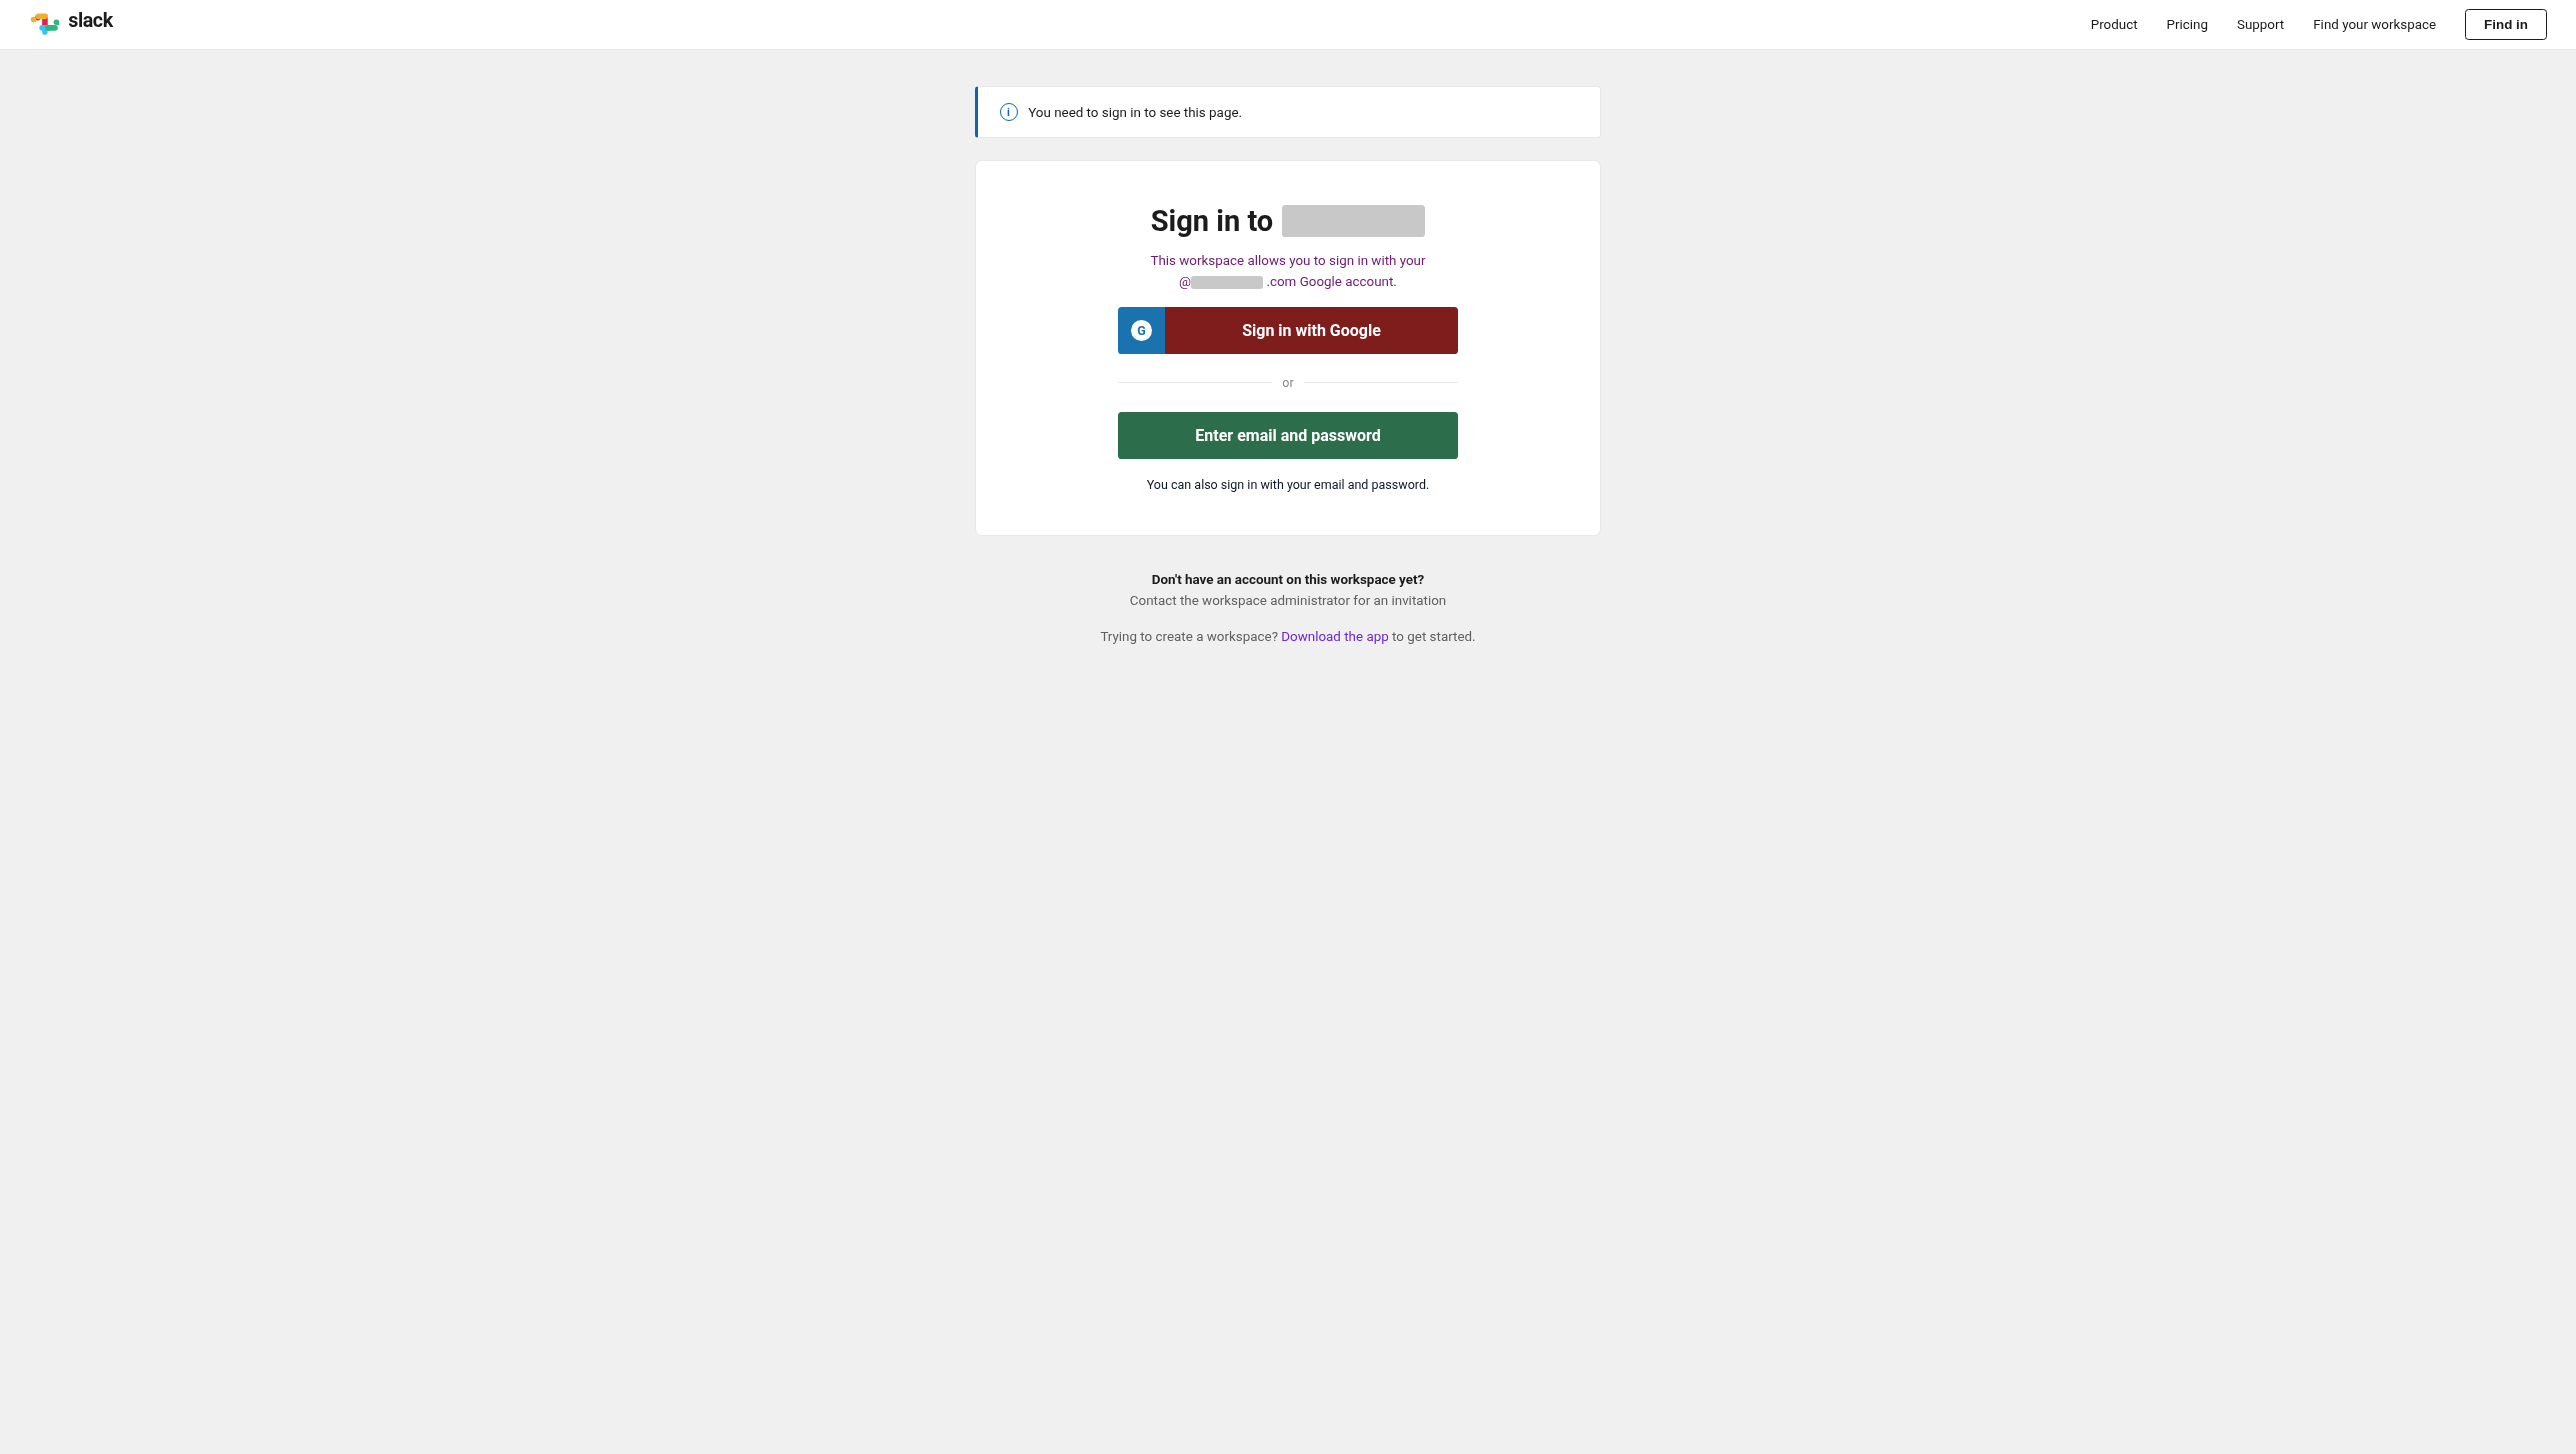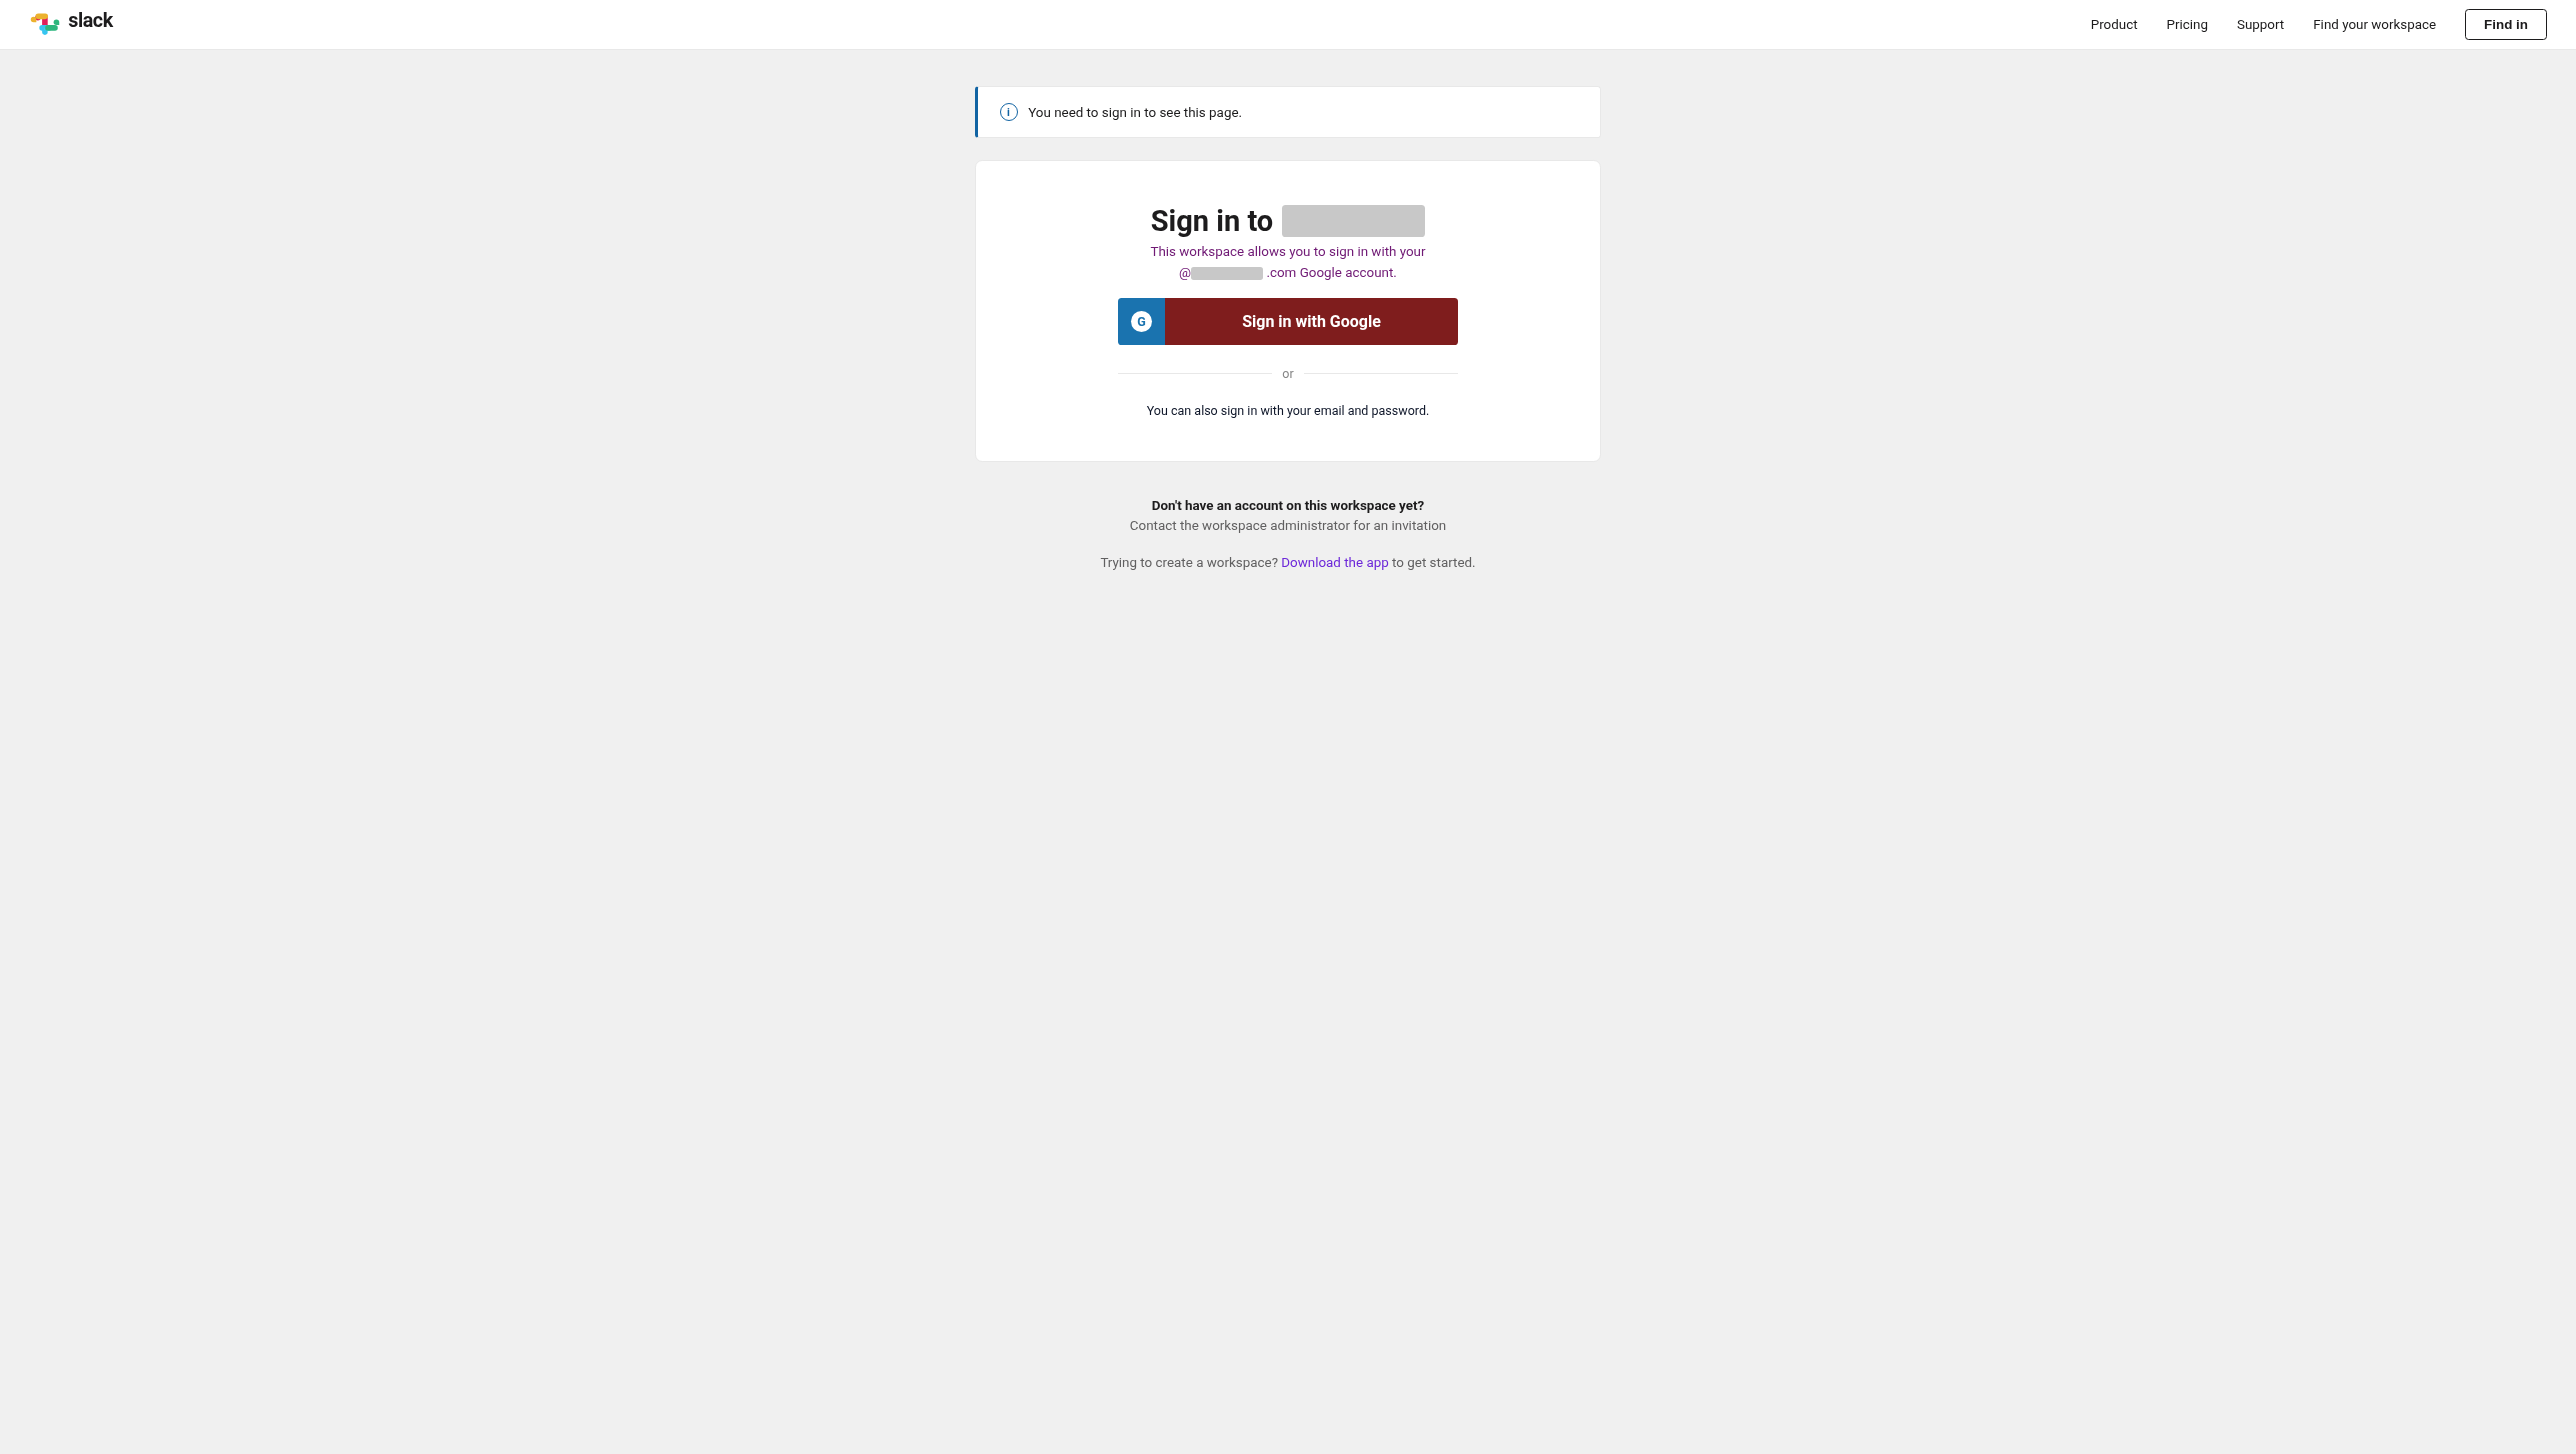--- a/index.html
+++ b/index.html
@@ -123,21 +123,21 @@
       width: 100%;
       max-width: 626px;
       padding: 43px 54px;
       text-align: center;
     }
 
     .signin-title {
       font-size: 29px;
       font-weight: 700;
       color: #1d1c1d;
-      margin-bottom: 3px;
+      margin-bottom: 12px;
       display: flex;
       align-items: center;
       justify-content: center;
       gap: 9px;
     }
 
     .workspace-name-blur {
       display: inline-block;
       background: #c8c8c8;
       border-radius: 3.6px;
@@ -341,20 +341,23 @@
       </div>
       <span class="google-btn-text">Sign in with Google</span>
     </a>
 
     <div class="or-divider">
       <div class="divider-line"></div>
       <span class="or-text">or</span>
       <div class="divider-line"></div>
     </div>
 
+    <a class="email-btn" href="#">
+      <span>Enter email and password</span>
+    </a>
 
     <p class="email-note">You can also sign in with your email and password.</p>
 
   </div>
 
   <div class="footer-section">
     <p class="footer-workspace-text">Don't have an account on this workspace yet?</p>
     <p class="footer-contact-text">Contact the workspace administrator for an invitation</p>
     <p class="footer-app-text">
       <span>Trying to create a workspace?</span>

